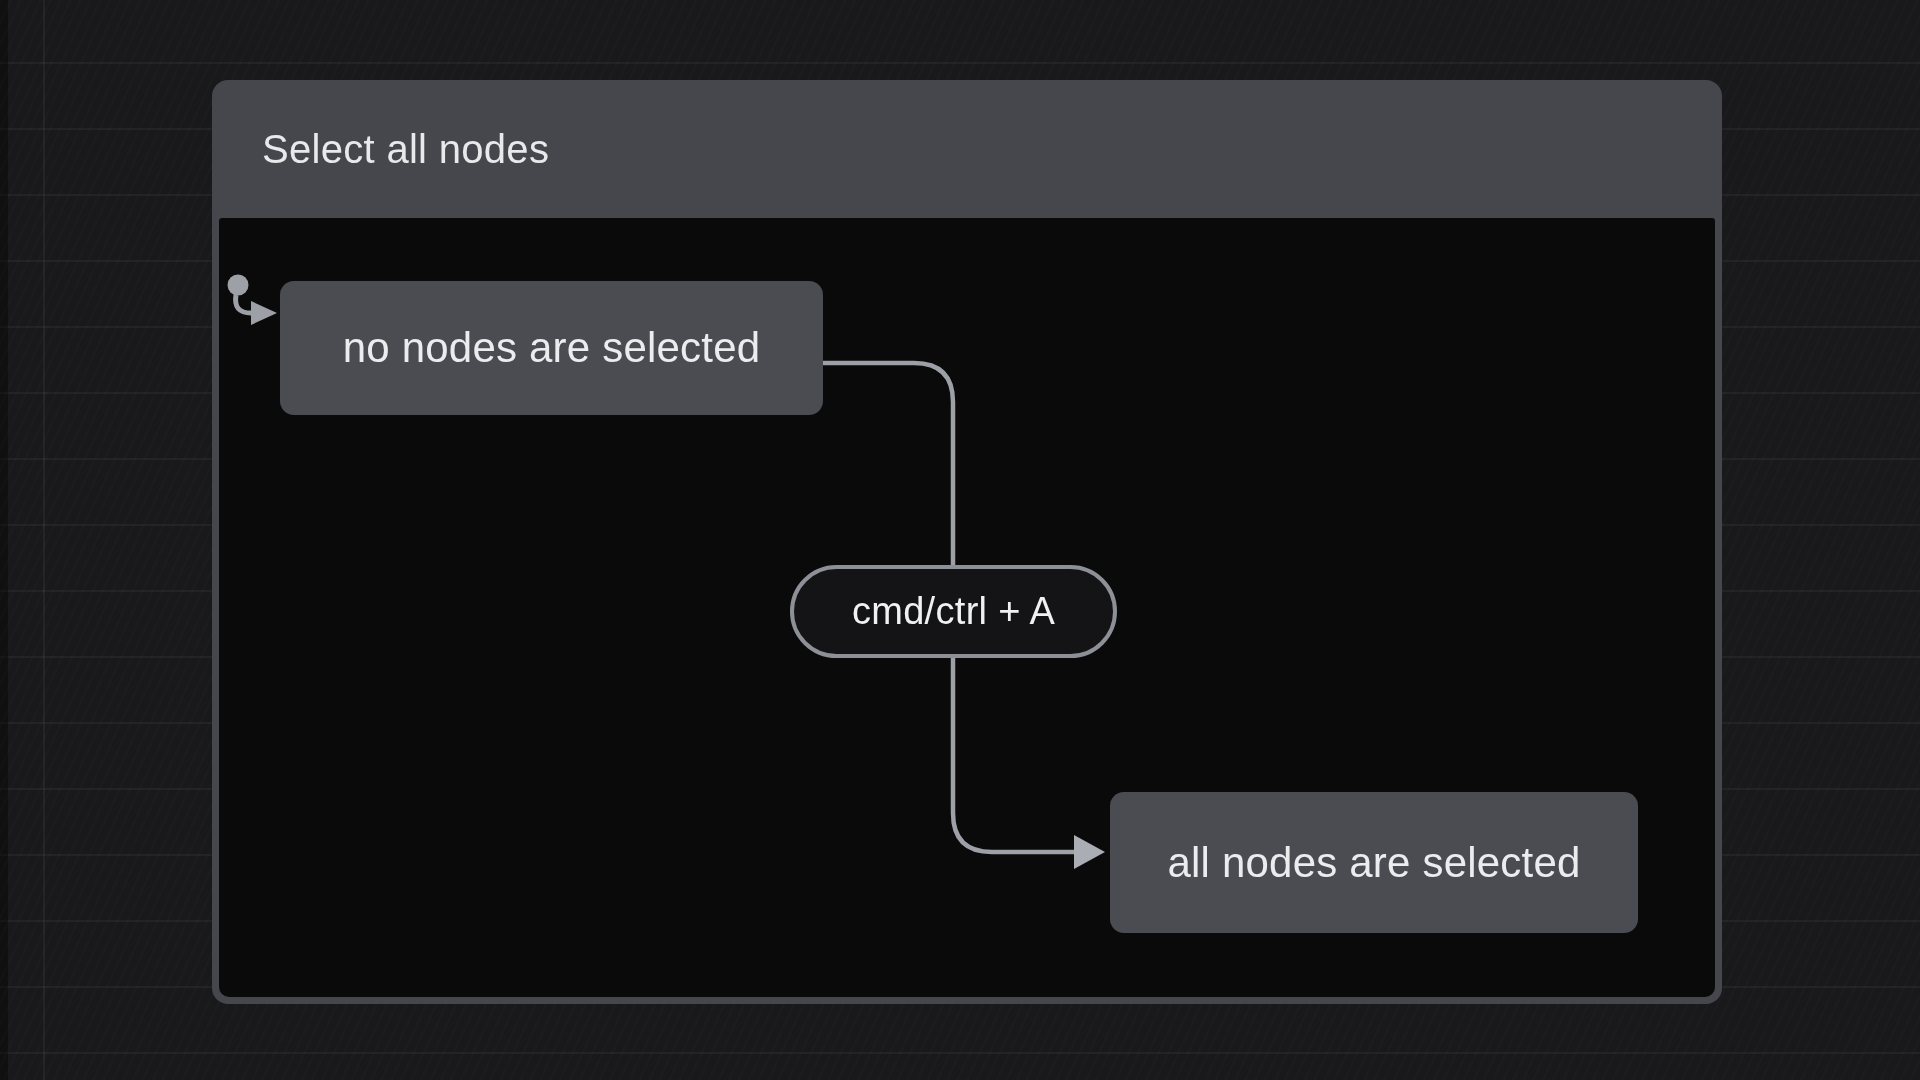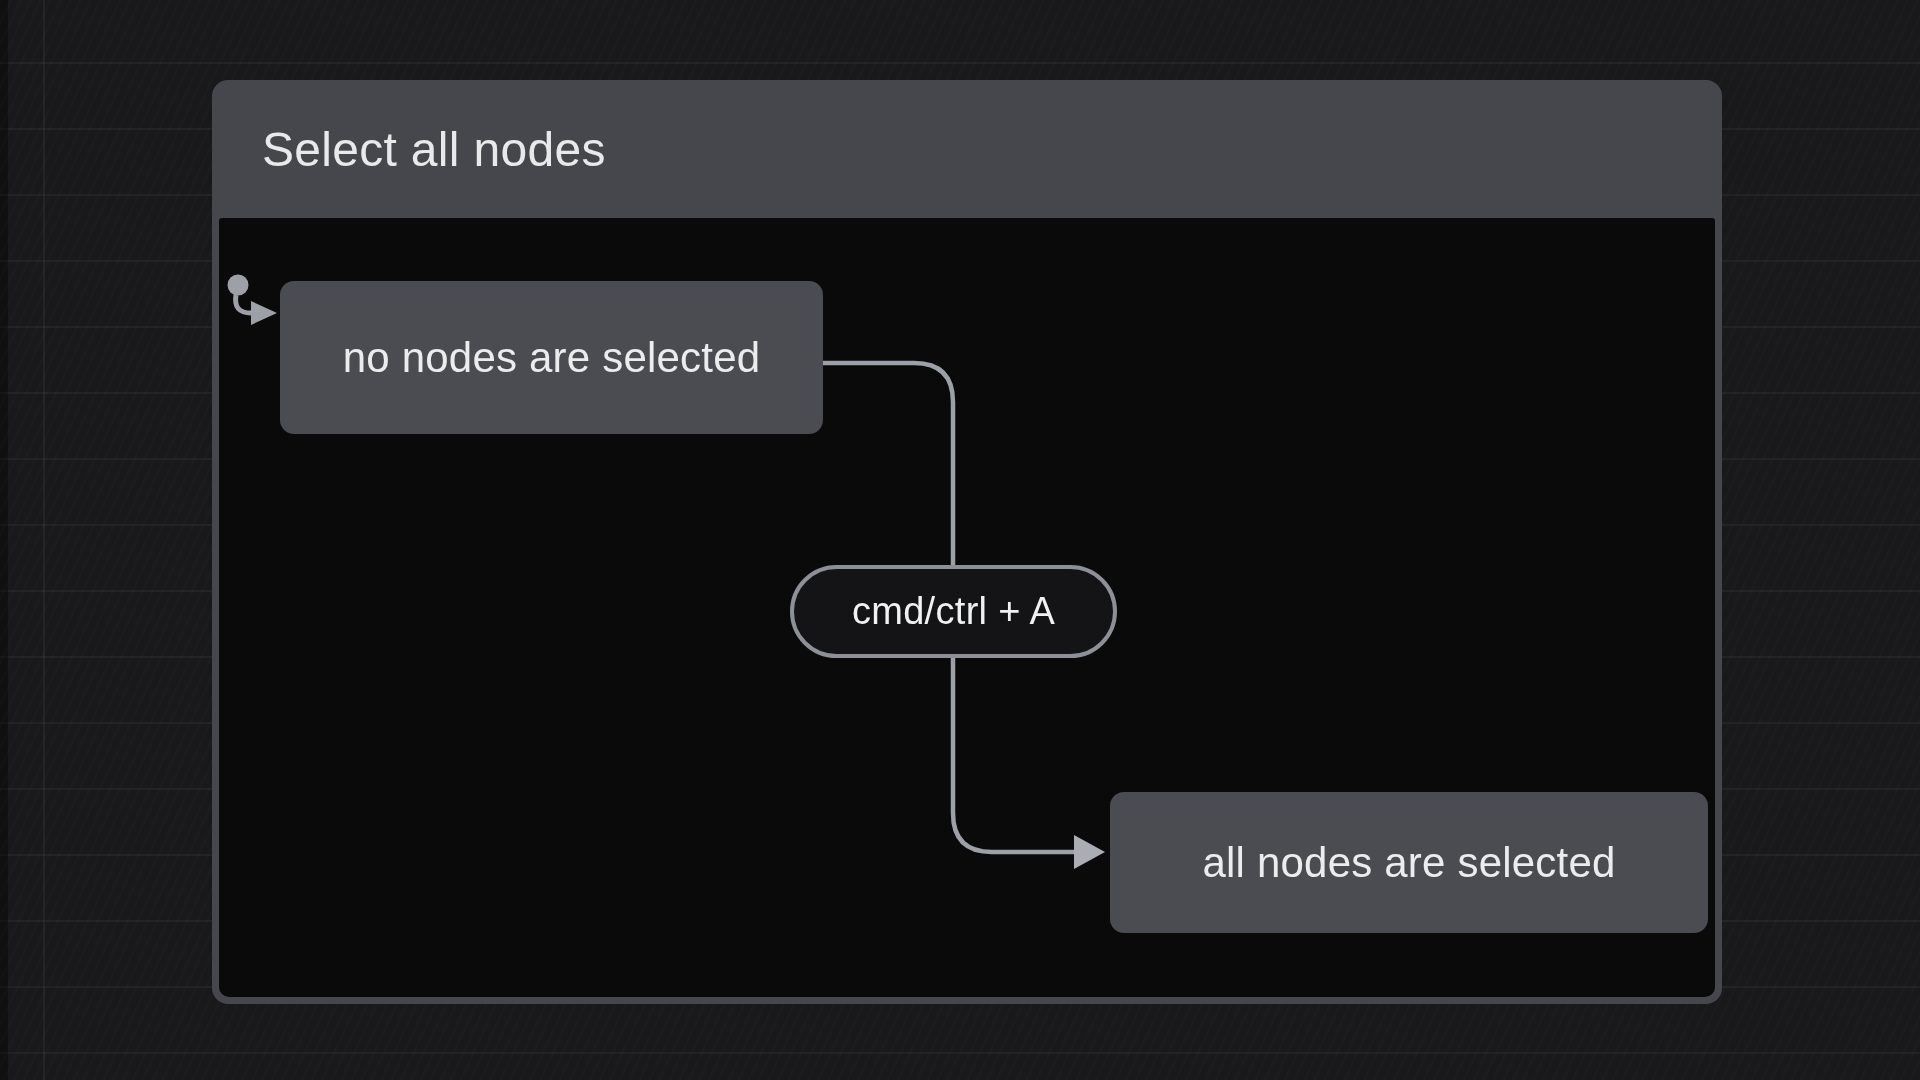--- a/index.html
+++ b/index.html
@@ -74,21 +74,21 @@
     top: 0;
     width: 100%;
     height: 138px;
     display: flex;
     align-items: center;
     padding-left: 50px;
     box-sizing: border-box;
   }
   .panel-title {
     color: var(--title-text, #e7e9eb);
-    font-size: 48px;
+    font-size: 40px;
     font-weight: 400;
     letter-spacing: 0.3px;
   }
   .canvas {
     position: absolute;
     left: 7px;
     right: 7px;
     top: 138px;
     bottom: 7px;
     background: var(--canvas-background, #0a0a0b);
@@ -101,22 +101,22 @@
     display: flex;
     align-items: center;
     justify-content: center;
     background: var(--node-background, #4a4c52);
     color: var(--node-text, #eaecee);
     font-size: 42px;
     letter-spacing: 0.2px;
     border-radius: 14px;
     z-index: 2;
   }
-  .node-source { left: 61px;  top: 63px;  width: 543px; height: 153px; }
-  .node-target { left: 891px; top: 574px; width: 598px; height: 141px; }
+  .node-source { left: 61px;  top: 63px;  width: 543px; height: 134px; }
+  .node-target { left: 891px; top: 574px; width: 528px; height: 141px; }
 
   .edge-label-pill {
     position: absolute;
     left: 571px;
     top: 347px;
     width: 327px;
     height: 93px;
     box-sizing: border-box;
     display: flex;
     align-items: center;

